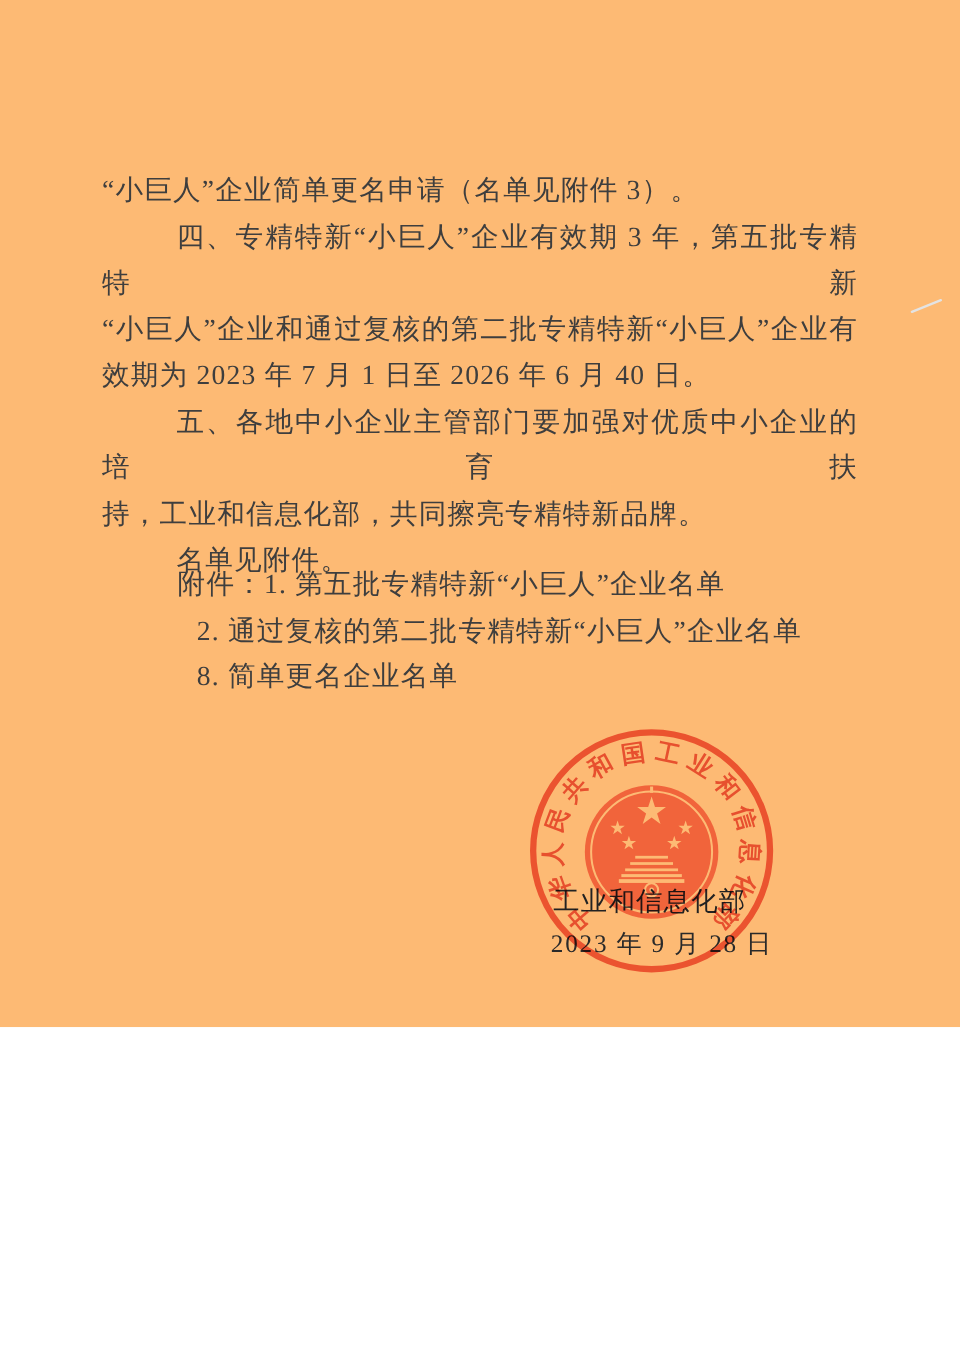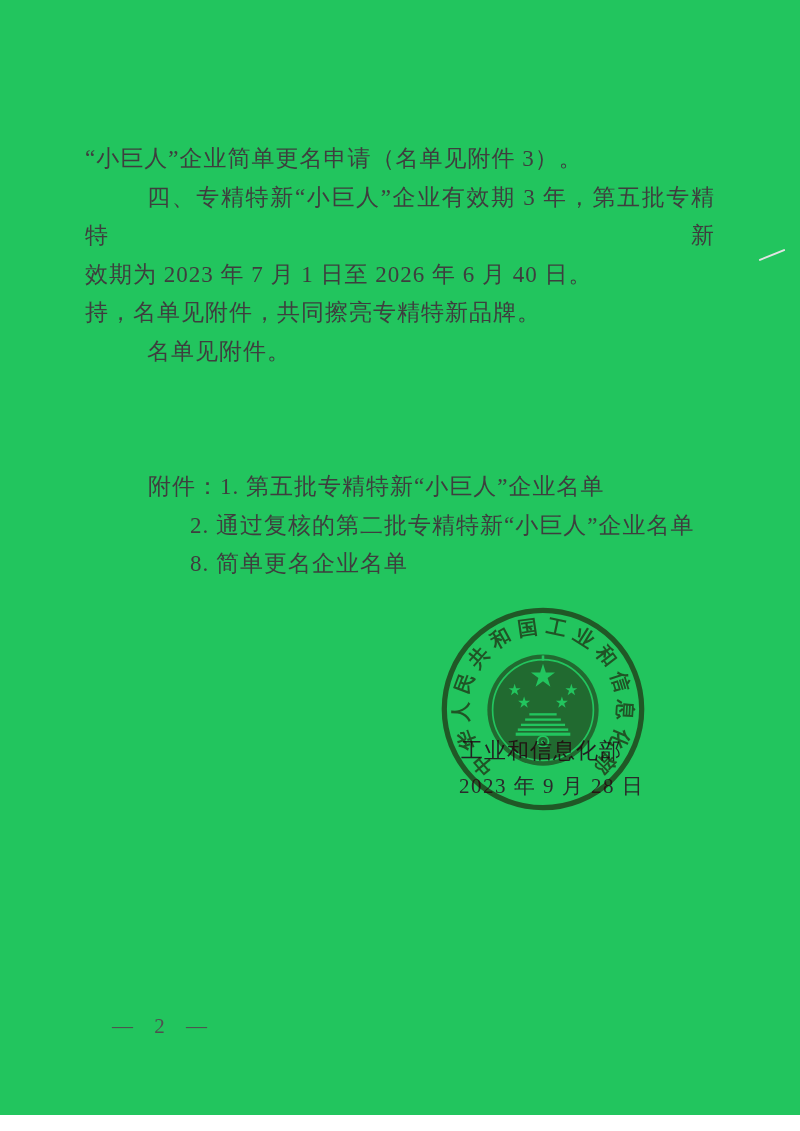--- a/index.html
+++ b/index.html
@@ -1,40 +1,40 @@
 <!DOCTYPE html>
 <html><head>
 <meta charset="utf-8">
 <style>
   html,body{margin:0;padding:0;background:#ffffff;}
   .page{
     position:relative;
-    width:800px;height:1115px;
-    background:#22c55e;
+    width:800px;height:856px;
+    background:#fdba74;
     overflow:hidden;
     font-family:"Liberation Serif","DejaVu Serif",serif;
     color:#3e3e3e;
   }
   
   .body-block{
     position:absolute;left:85px;top:140px;width:630px;
     font-size:23px;line-height:38.5px;letter-spacing:1px;
     color:#3e3e3e;
   }
   .bline{width:630px;white-space:nowrap;}
   .bline.just{white-space:normal;text-align:justify;text-align-last:justify;}
   .bline.indent{text-indent:62px;font-family:Liberation Serif, serif;}
   
   .att-block{
     position:absolute;left:85px;top:468px;width:680px;
     font-size:23px;line-height:38.5px;letter-spacing:1px;
     color:#3e3e3e;
   }
   .att-first{margin-left:63px;white-space:nowrap;}
-  .att-rest{margin-left:105px;white-space:nowrap;}
+  .att-rest{margin-left:79px;white-space:nowrap;}
   
   .agency{
     position:absolute;left:461px;top:736px;
     font-size:22px;letter-spacing:1px;color:#222222;white-space:nowrap;
   }
   .sign-date{
     position:absolute;left:459px;top:772px;
     font-size:21px;letter-spacing:1.5px;color:#2a2a2a;white-space:nowrap;
   }
   
@@ -59,22 +59,24 @@
   }
 </style>
 </head>
 <body>
 
 <div class="page">
 
   <div class="body-block">
     <div class="bline">“小巨人”企业简单更名申请（名单见附件 3）。</div>
     <div class="bline indent just">四、专精特新“小巨人”企业有效期 3 年，第五批专精特新</div>
+    <div class="bline just">“小巨人”企业和通过复核的第二批专精特新“小巨人”企业有</div>
     <div class="bline">效期为 2023 年 7 月 1 日至 2026 年 6 月 40 日。</div>
-    <div class="bline">持，名单见附件，共同擦亮专精特新品牌。</div>
+    <div class="bline indent just">五、各地中小企业主管部门要加强对优质中小企业的培育扶</div>
+    <div class="bline">持，工业和信息化部，共同擦亮专精特新品牌。</div>
     <div class="bline indent">名单见附件。</div>
   </div>
 
   <div class="att-block">
     <div class="att-first">附件：1. 第五批专精特新“小巨人”企业名单</div>
     <div class="att-rest">2. 通过复核的第二批专精特新“小巨人”企业名单</div>
     <div class="att-rest">8. 简单更名企业名单</div>
   </div>
 
   <div class="agency">工业和信息化部</div>

